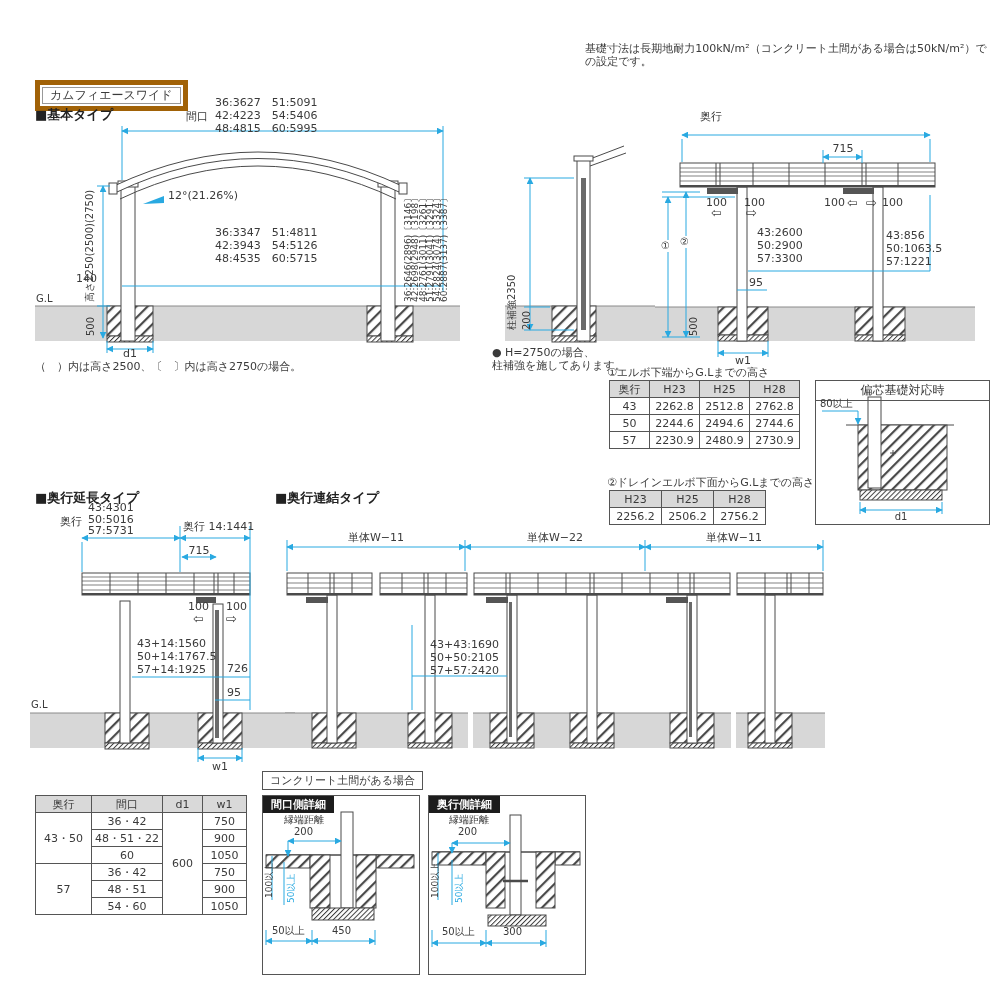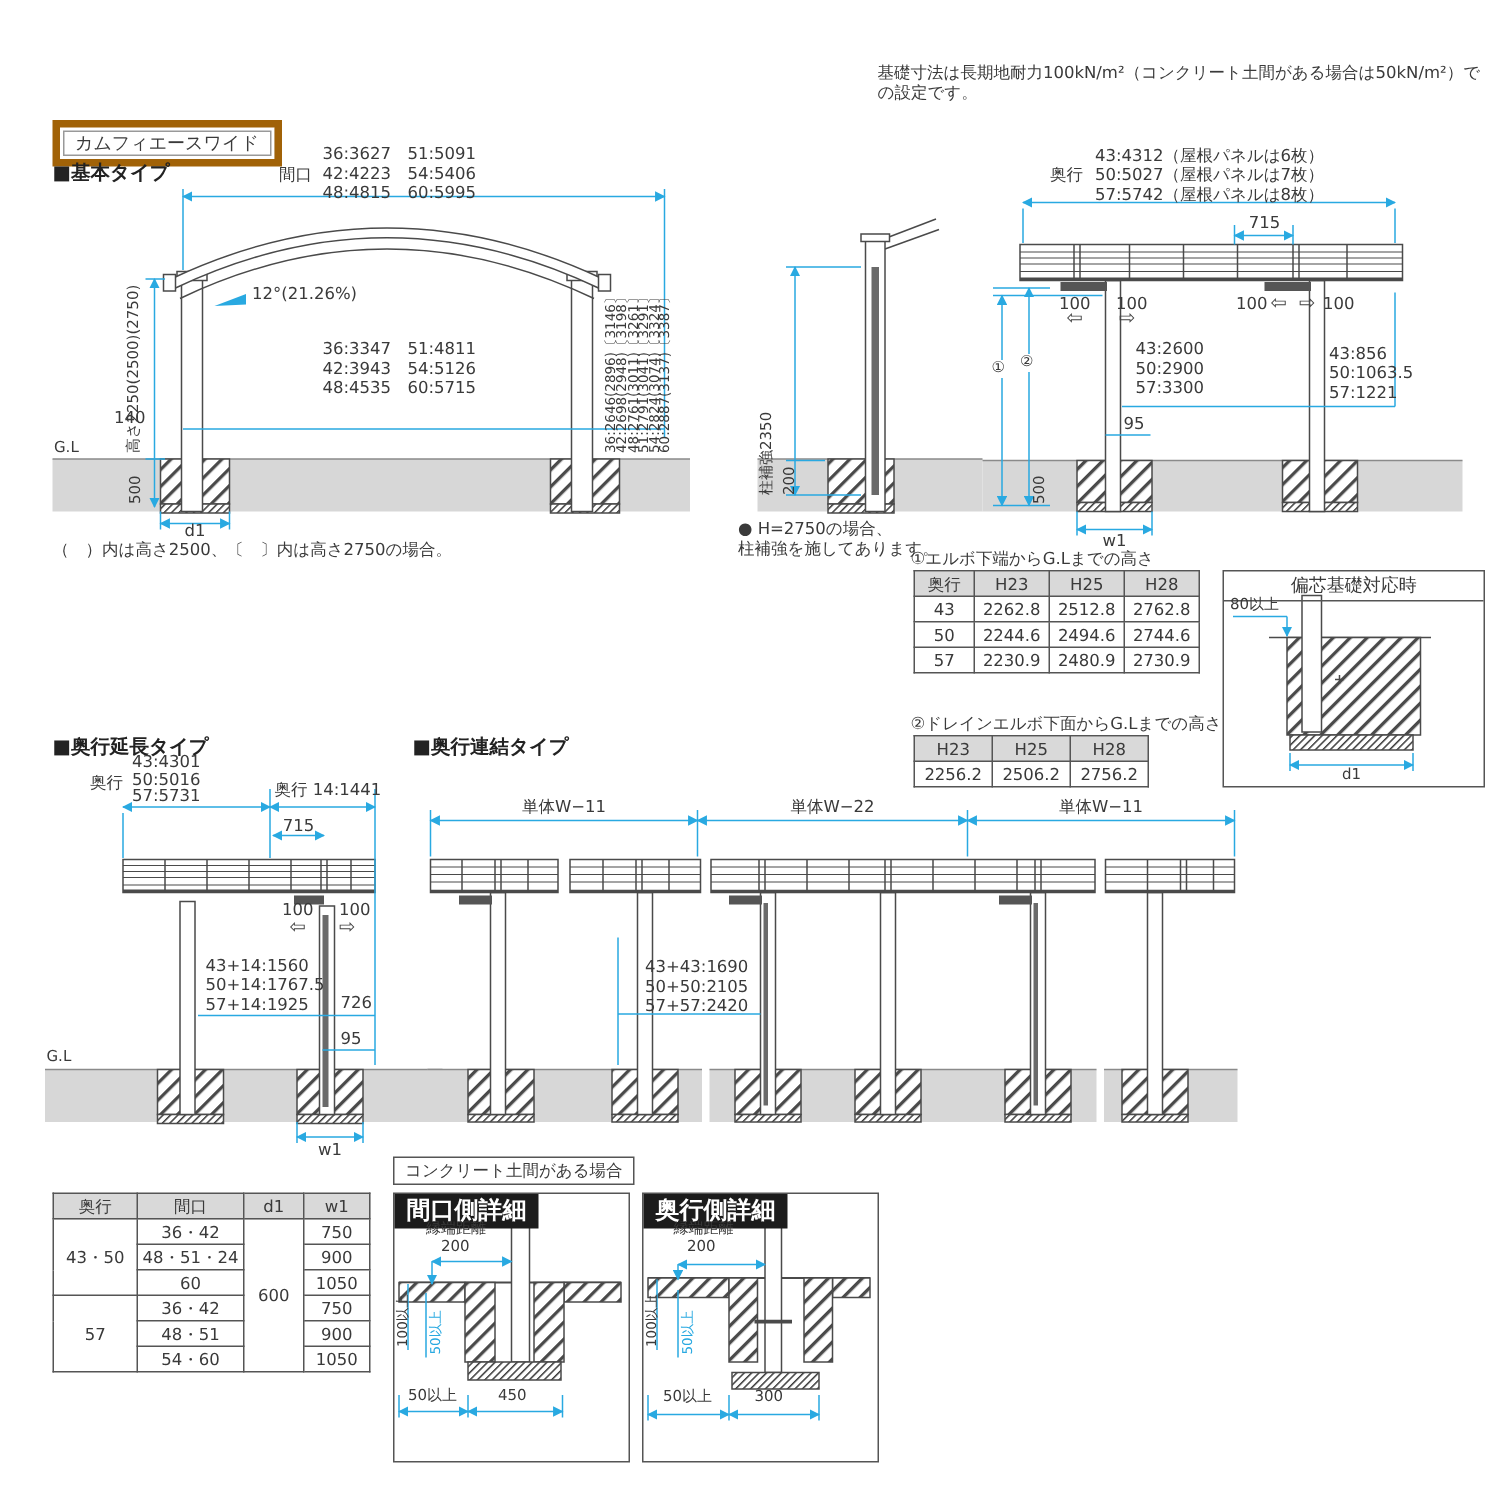--- a/index.html
+++ b/index.html
@@ -13,21 +13,21 @@
   .ctr{text-align:center}
   .rot{transform:rotate(-90deg);transform-origin:0 0}
   .tight div{line-height:7.3px}
   .lh12 div{line-height:11.5px}
   .lh13 div{line-height:13px}
   .heading{position:absolute;font-size:13px;font-weight:bold;white-space:nowrap;color:#222}
   .framebox{position:absolute;border:5px solid #a16207;padding:2px 10px;font-size:12px;
             box-shadow:inset 0 0 0 2px #fff,inset 0 0 0 3px #999}
   .notebox{position:absolute;border:1px solid #555;padding:1px 7px;font-size:11px;background:#fff}
   .box{position:absolute;border:1px solid #555;background:transparent}
-  .blackbar{position:absolute;background:#1c1c1c;color:#fff;font-size:16px;font-weight:bold;
+  .blackbar{position:absolute;background:#1c1c1c;color:#fff;font-size:11px;font-weight:bold;
             padding:1px 8px;white-space:nowrap}
   .dtab{position:absolute;border-collapse:collapse;background:#fff}
   .dtab th,.dtab td{border:1px solid #555;font-size:11px;font-weight:normal;
                     text-align:center;padding:0 3px;height:16px;white-space:nowrap}
   .dtab th{background:#d9d9d9}
   .arrow{font-size:13px;color:#444}
 </style>
 </head>
 <body>
 
@@ -380,25 +380,20 @@
 <div class="lbl" style="left:35px;top:360px">（　）内は高さ2500、〔　〕内は高さ2750の場合。</div>
 
 <div class="lbl rot s10" style="left:506px;top:330px">柱補強2350</div>
 <div class="lbl rot s10" style="left:521px;top:330px">200</div>
 <div class="lbl" style="left:492px;top:346px">
   <div>● H=2750の場合、</div>
   <div>柱補強を施してあります。</div>
 </div>
 
 <div class="lbl" style="left:700px;top:110px">奥行</div>
-<div class="lbl lh13" style="left:730px;top:97px">
-  <div>43:4312（屋根パネルは6枚）</div>
-  <div>50:5027（屋根パネルは7枚）</div>
-  <div>57:5742（屋根パネルは8枚）</div>
-</div>
 <div class="lbl ctr" style="left:828px;top:142px;width:30px">715</div>
 <div class="lbl" style="left:706px;top:196px">100</div>
 <div class="lbl" style="left:744px;top:196px">100</div>
 <div class="lbl arrow" style="left:711px;top:206px">⇦</div>
 <div class="lbl arrow" style="left:746px;top:206px">⇨</div>
 <div class="lbl" style="left:824px;top:196px">100</div>
 <div class="lbl arrow" style="left:847px;top:196px">⇦</div>
 <div class="lbl arrow" style="left:866px;top:196px">⇨</div>
 <div class="lbl" style="left:882px;top:196px">100</div>
 <div class="lbl s10" style="left:661px;top:240px;background:#fff">①</div>
@@ -527,21 +522,21 @@
     <th>d1</th>
     <th>w1</th>
   </tr>
   <tr>
     <td rowspan="3">43・50</td>
     <td>36・42</td>
     <td rowspan="6">600</td>
     <td>750</td>
   </tr>
   <tr>
-    <td>48・51・24</td>
+    <td>48・51・22</td>
     <td>900</td>
   </tr>
   <tr>
     <td>60</td>
     <td>1050</td>
   </tr>
   <tr>
     <td rowspan="3">57</td>
     <td>36・42</td>
     <td>750</td>

